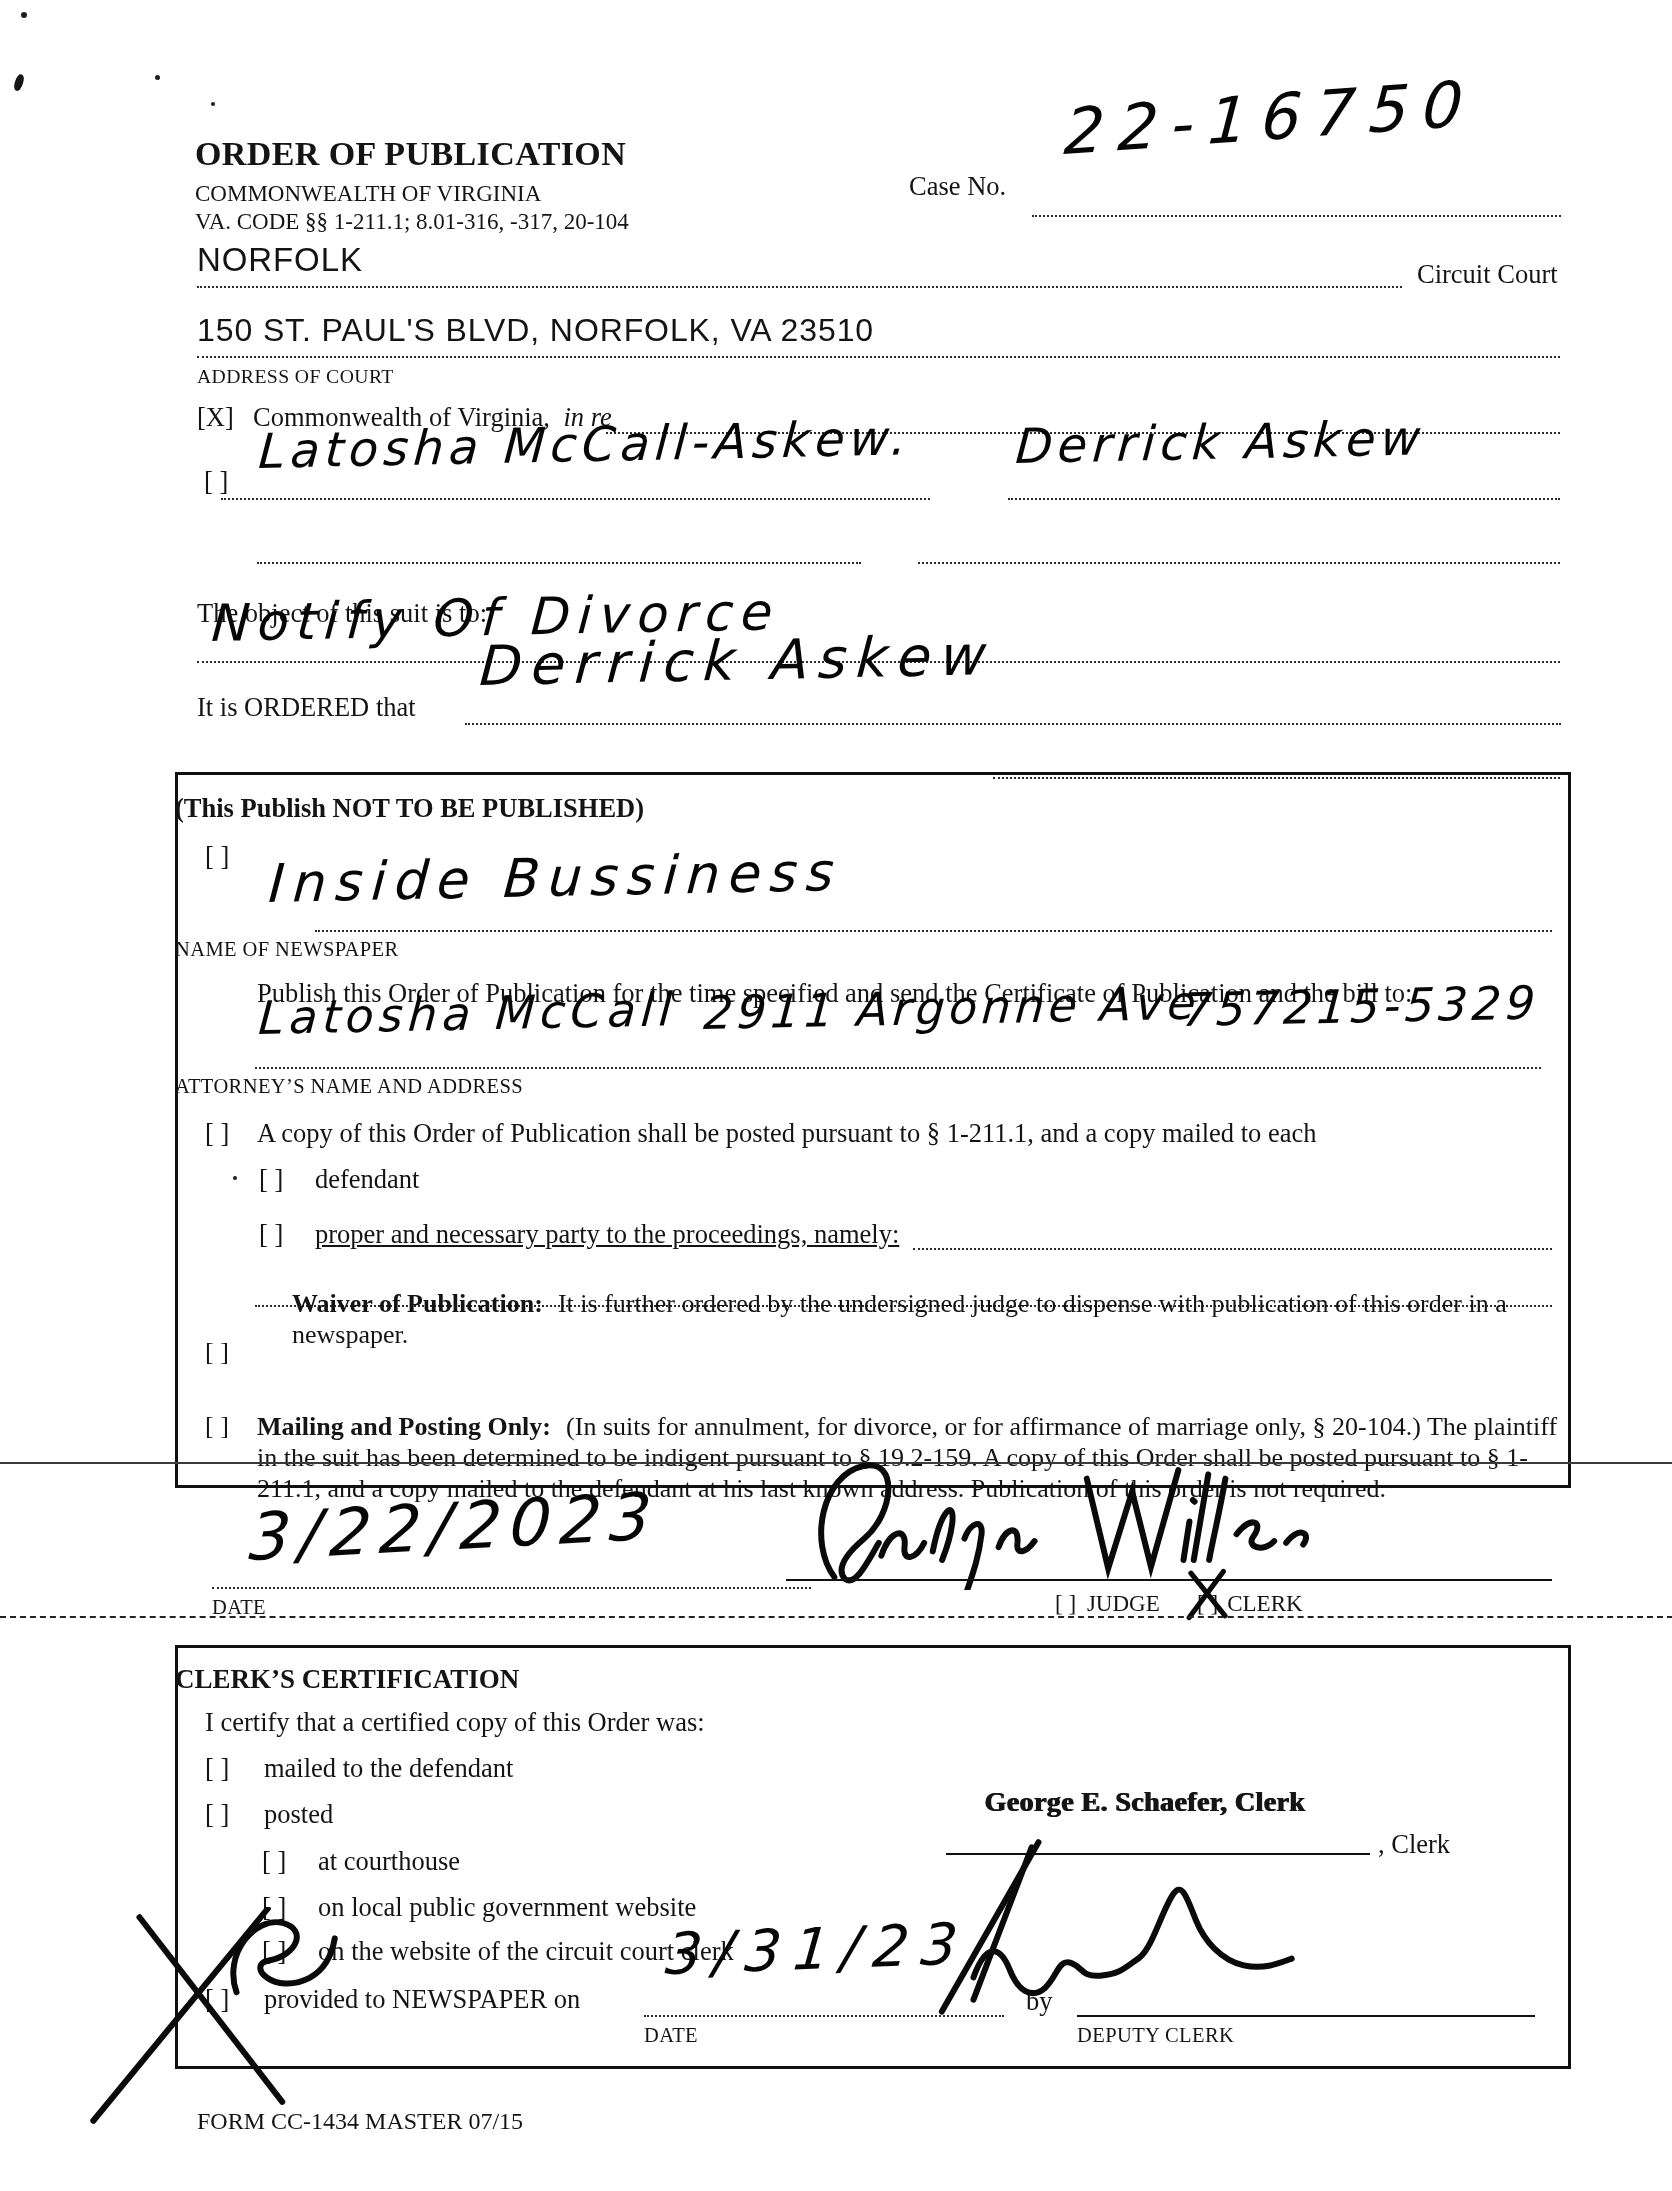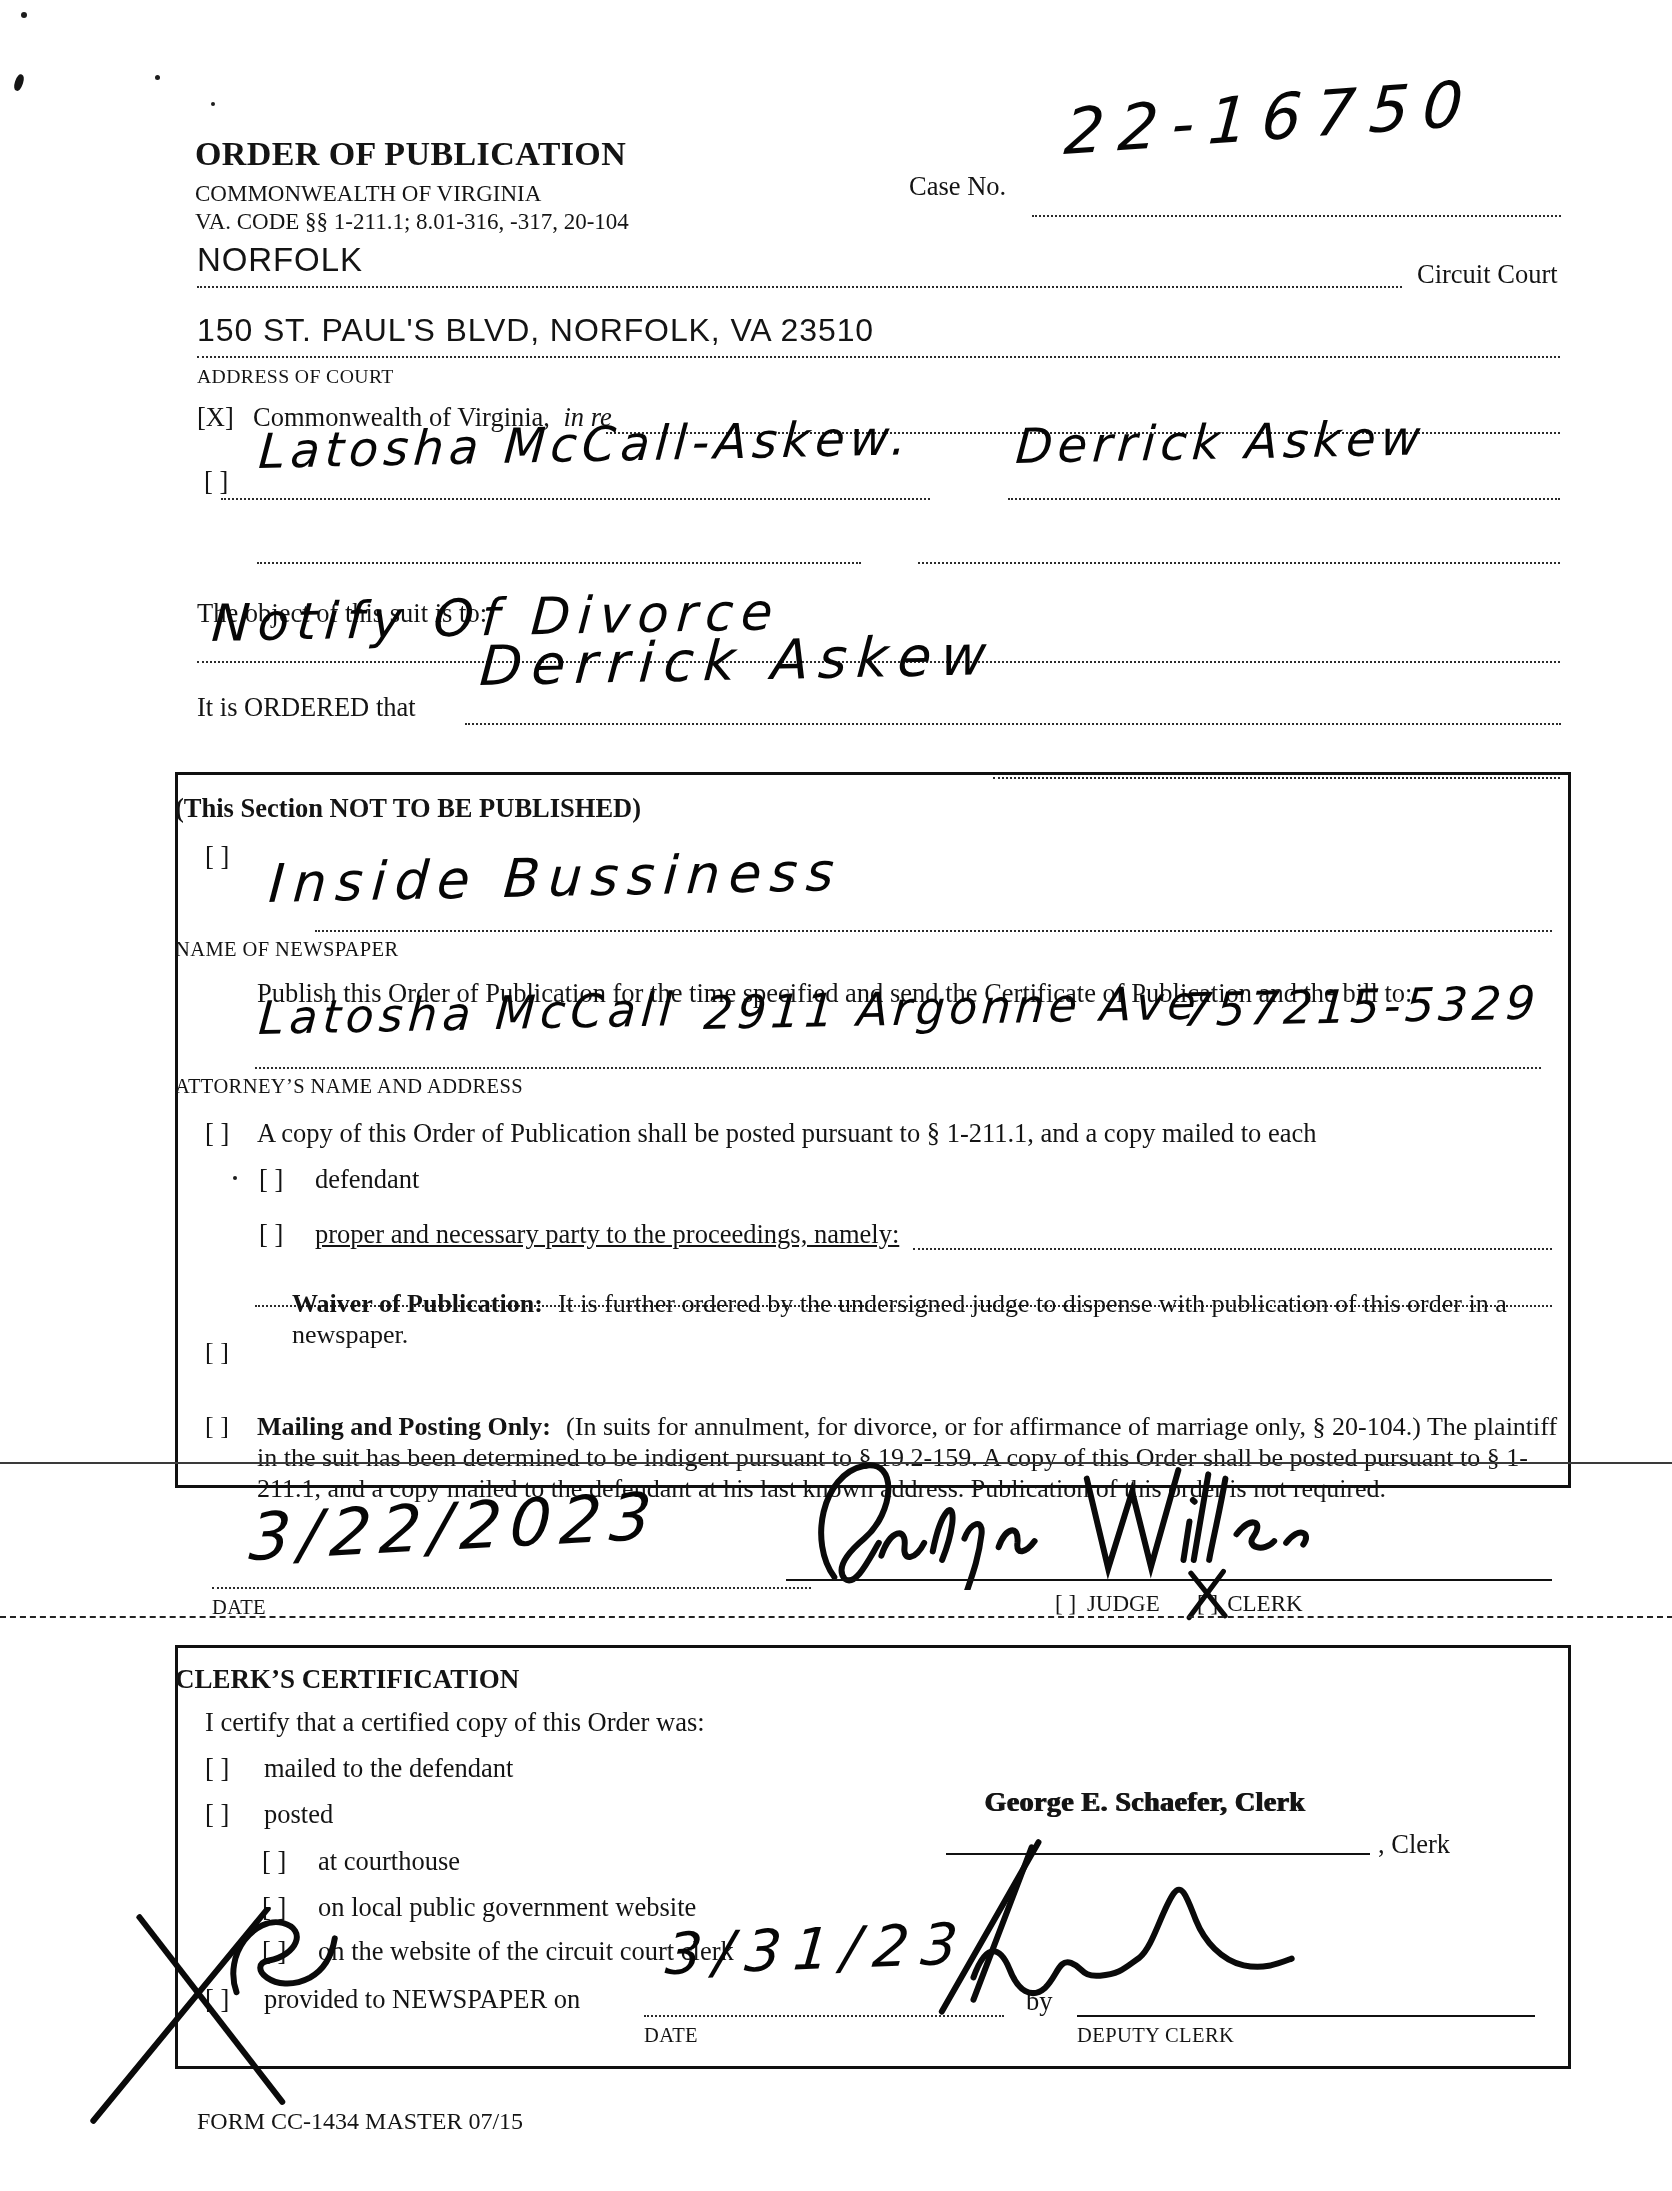--- a/index.html
+++ b/index.html
@@ -75,21 +75,21 @@
   <div class="abs dotted" style="left:197px;top:661px;width:1363px;"></div>
 
   <div class="abs serif fs31" style="left:197px;top:692px;">It is ORDERED that</div>
   <div class="abs hw" style="left:478px;top:634px;font-size:55px;letter-spacing:9.4px;">Derrick Askew</div>
   <div class="abs dotted" style="left:465px;top:723px;width:1096px;"></div>
 
   <div class="abs dotted" style="left:993px;top:777px;width:567px;"></div>
 
   <div class="abs box" style="left:175px;top:772px;width:1390px;height:710px;"></div>
 
-  <div class="abs serif b fs31 center" style="left:175px;top:793px;width:1394px;">(This Section NOT TO BE PUBLISHED)</div>
+  <div class="abs serif b fs31 center" style="left:175px;top:793px;width:1394px;">(This Publish NOT TO BE PUBLISHED)</div>
 
   <div class="abs serif fs31" style="left:205px;top:841px;">[ ]</div>
 
   <div class="abs hw" style="left:267px;top:853px;font-size:53px;letter-spacing:8.6px;">Inside Bussiness</div>
   <div class="abs dotted" style="left:315px;top:930px;width:1237px;"></div>
   <div class="abs serif fs24 center" style="left:175px;top:938px;width:1394px;">NAME OF NEWSPAPER</div>
 
   <div class="abs serif fs31" style="left:257px;top:978px;">Publish this Order of Publication for the time specified and send the Certificate of Publication and the bill to:</div>
 
   <div class="abs hw" style="left:257px;top:991px;font-size:46px;letter-spacing:5.1px;">Latosha McCall</div>

